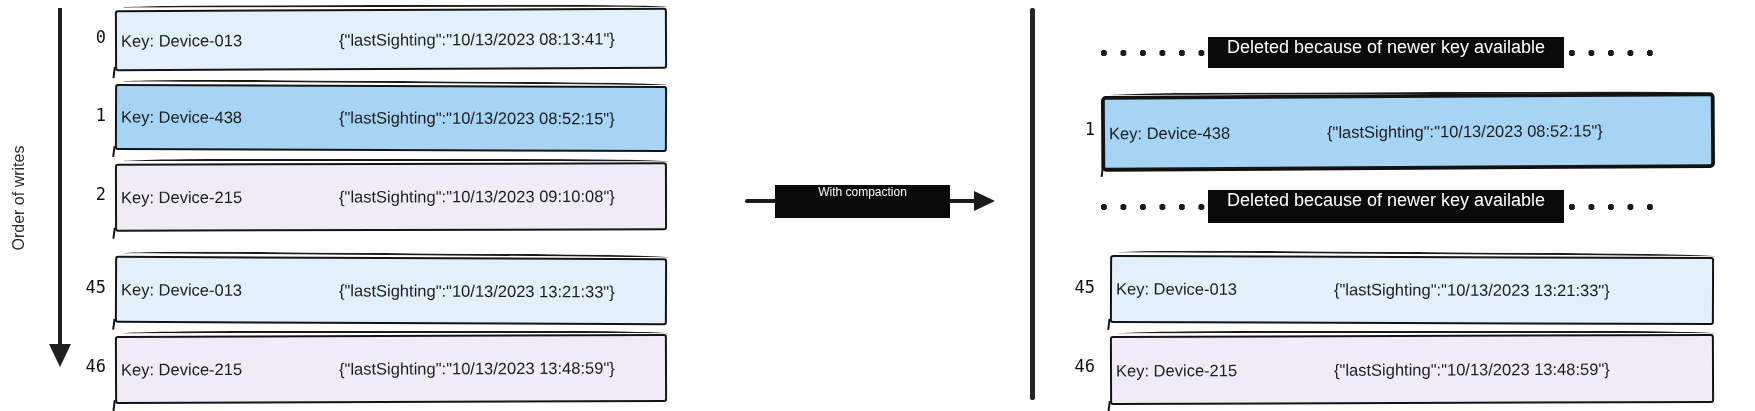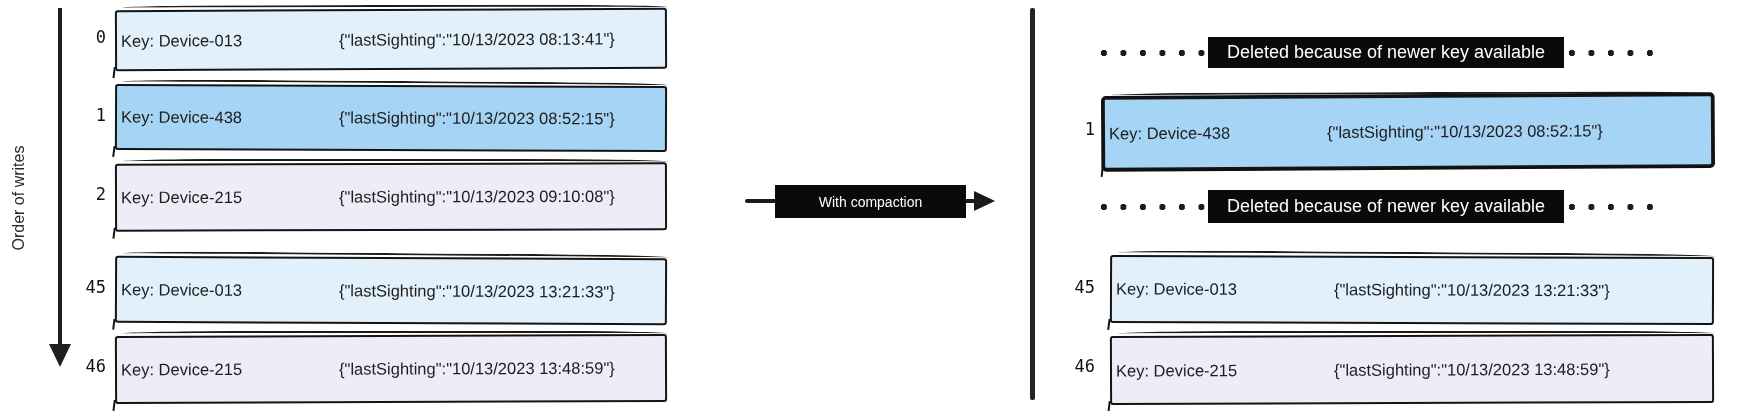--- a/index.html
+++ b/index.html
@@ -28,21 +28,21 @@
   .bold{box-shadow:0 0 0 1.8px #101010;}
   .t1{transform:rotate(-0.25deg);} .t2{transform:rotate(0.2deg);}
   .t3{transform:rotate(-0.15deg);} .t4{transform:rotate(0.25deg);}
   .t5{transform:rotate(-0.2deg);} .t6{transform:rotate(-0.35deg);}
   .rec-key,.rec-val{position:absolute;top:50%;transform:translateY(-50%);
     font-size:16.5px;color:#1d1d1d;white-space:nowrap;}
   .rec-key{left:4px;}
   .rec-val{left:222px;}
   
   .black-label{position:absolute;background:#0a0a0a;color:#ffffff;
-    display:flex;align-items:center;justify-content:center;
+    display:flex;align-items:flex-start;justify-content:center;
     font-size:18px;white-space:nowrap;z-index:2;}
   
   .hline{position:absolute;height:4px;background:#1a1a1a;border-radius:2px;}
   .tri-right{position:absolute;width:0;height:0;
     border-top:10px solid transparent;border-bottom:10px solid transparent;
     border-left:21px solid #1a1a1a;}
   .vline{position:absolute;width:5px;background:#242424;border-radius:2px;}
   
   .dotline{position:absolute;height:8px;z-index:1;
     background-image:radial-gradient(3.3px at 4px 4px,#1c1c1c 98%,transparent 100%);
@@ -81,21 +81,21 @@
     <span class="rec-val">{"lastSighting":"10/13/2023 13:21:33"}</span>
   </div>
 
   <div class="row-num" style="left:66px;top:356px">46</div>
   <div class="record-box t5" style="left: 115px; top: 335px; width: 548px; height: 64px; background: rgb(239, 236, 248);">
     <span class="rec-key">Key: Device-215</span>
     <span class="rec-val">{"lastSighting":"10/13/2023 13:48:59"}</span>
   </div>
 
   <div class="hline" style="left:745px;top:199px;width:32px"></div>
-  <div class="black-label" style="left:775px;top:185px;width:191px;height:33px;font-size:14px">
+  <div class="black-label" style="left:775px;top:185px;width:175px;height:33px;font-size:12px">
     <span>With compaction</span>
   </div>
   <div class="hline" style="left:948px;top:199px;width:30px"></div>
   <div class="tri-right" style="left:974px;top:191px"></div>
 
   <div class="vline" style="left:1030px;top:8px;height:392px"></div>
 
   <div class="dotline" style="left:1100px;top:49px;width:560px"></div>
   <div class="black-label" style="left:1208px;top:37px;width:356px;height:31px">
     <span>Deleted because of newer key available</span>

